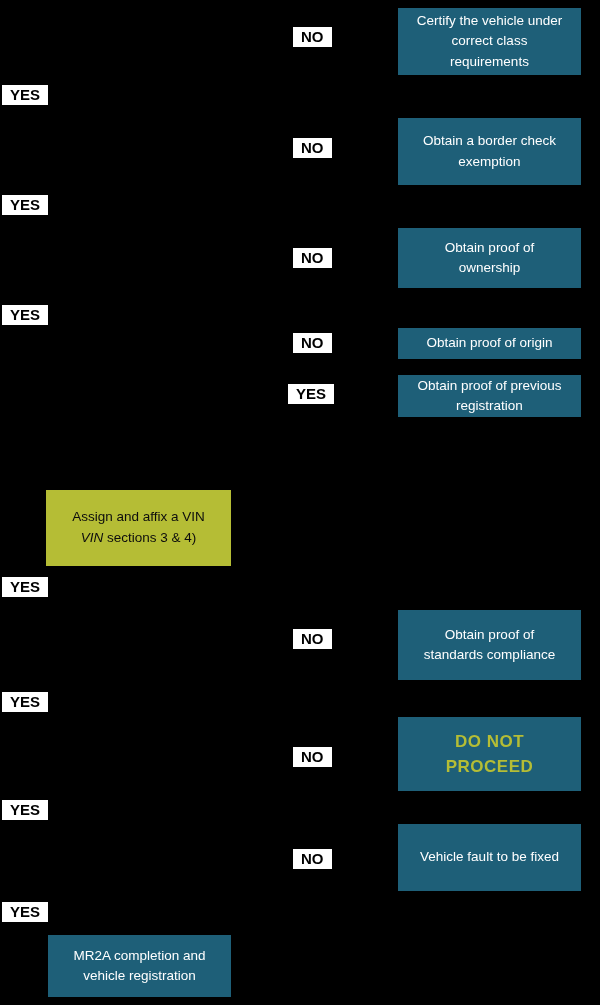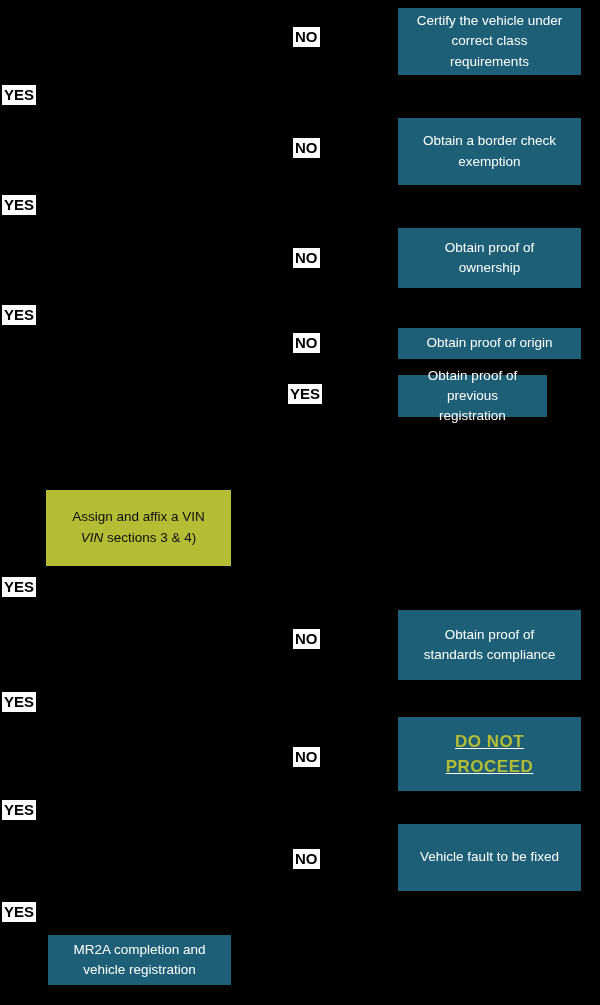--- a/index.html
+++ b/index.html
@@ -44,21 +44,21 @@
     letter-spacing: 0.5px;
   }
   .lbl {
     position: absolute;
     background: var(--label_bg, #ffffff);
     color: var(--label_text, #000000);
     font-weight: bold;
     font-size: 15px;
     line-height: 20px;
     height: 20px;
-    padding: 0 2px;
+    padding: 0 8px;
     white-space: nowrap;
   }
   .green i {
     font-style: italic;
   }
 </style>
 </head>
 <body>
 
 <div class="canvas">
@@ -72,44 +72,44 @@
   </div>
 
   <div class="box teal" style="left:398px; top:228px; width:183px; height:60px;align-items:center;">
     <span>Obtain proof of ownership</span>
   </div>
 
   <div class="box teal" style="left:398px; top:328px; width:183px; height:31px;">
     <span>Obtain proof of origin</span>
   </div>
 
-  <div class="box teal" style="left:398px; top:375px; width:149px; height:42px; padding:18px 14px;">
+  <div class="box teal" style="left:398px; top:375px; width:183px; height:42px; padding:18px 14px;">
     <span>Obtain proof of previous registration</span>
   </div>
 
   <div class="box green" style="left:46px; top:490px; width:185px; height:76px;">
     <div>
       <div>Assign and affix a VIN</div>
       <div><i>VIN</i><span> sections 3 &amp; 4)</span></div>
     </div>
   </div>
 
   <div class="box teal" style="left:398px; top:610px; width:183px; height:70px;">
     <span>Obtain proof of standards compliance</span>
   </div>
 
-  <div class="box teal" style="left:398px; top:717px; width:183px; height:74px;text-decoration:underline;">
+  <div class="box teal" style="left:398px; top:717px; width:183px; height:74px;">
     <span class="danger-text">DO NOT PROCEED</span>
   </div>
 
   <div class="box teal" style="left:398px; top:824px; width:183px; height:67px;">
     <span>Vehicle fault to be fixed</span>
   </div>
 
-  <div class="box teal" style="left:48px; top:935px; width:183px; height:50px;">
+  <div class="box teal" style="left:48px; top:935px; width:183px; height:62px;">
     <span>MR2A completion and vehicle registration</span>
   </div>
 
   <span class="lbl" style="left:293px; top:27px;">NO</span>
   <span class="lbl" style="left:293px; top:138px;">NO</span>
   <span class="lbl" style="left:293px; top:248px;">NO</span>
   <span class="lbl" style="left:293px; top:333px;">NO</span>
   <span class="lbl" style="left:288px; top:384px;">YES</span>
   <span class="lbl" style="left:293px; top:629px;">NO</span>
   <span class="lbl" style="left:293px; top:747px;">NO</span>

